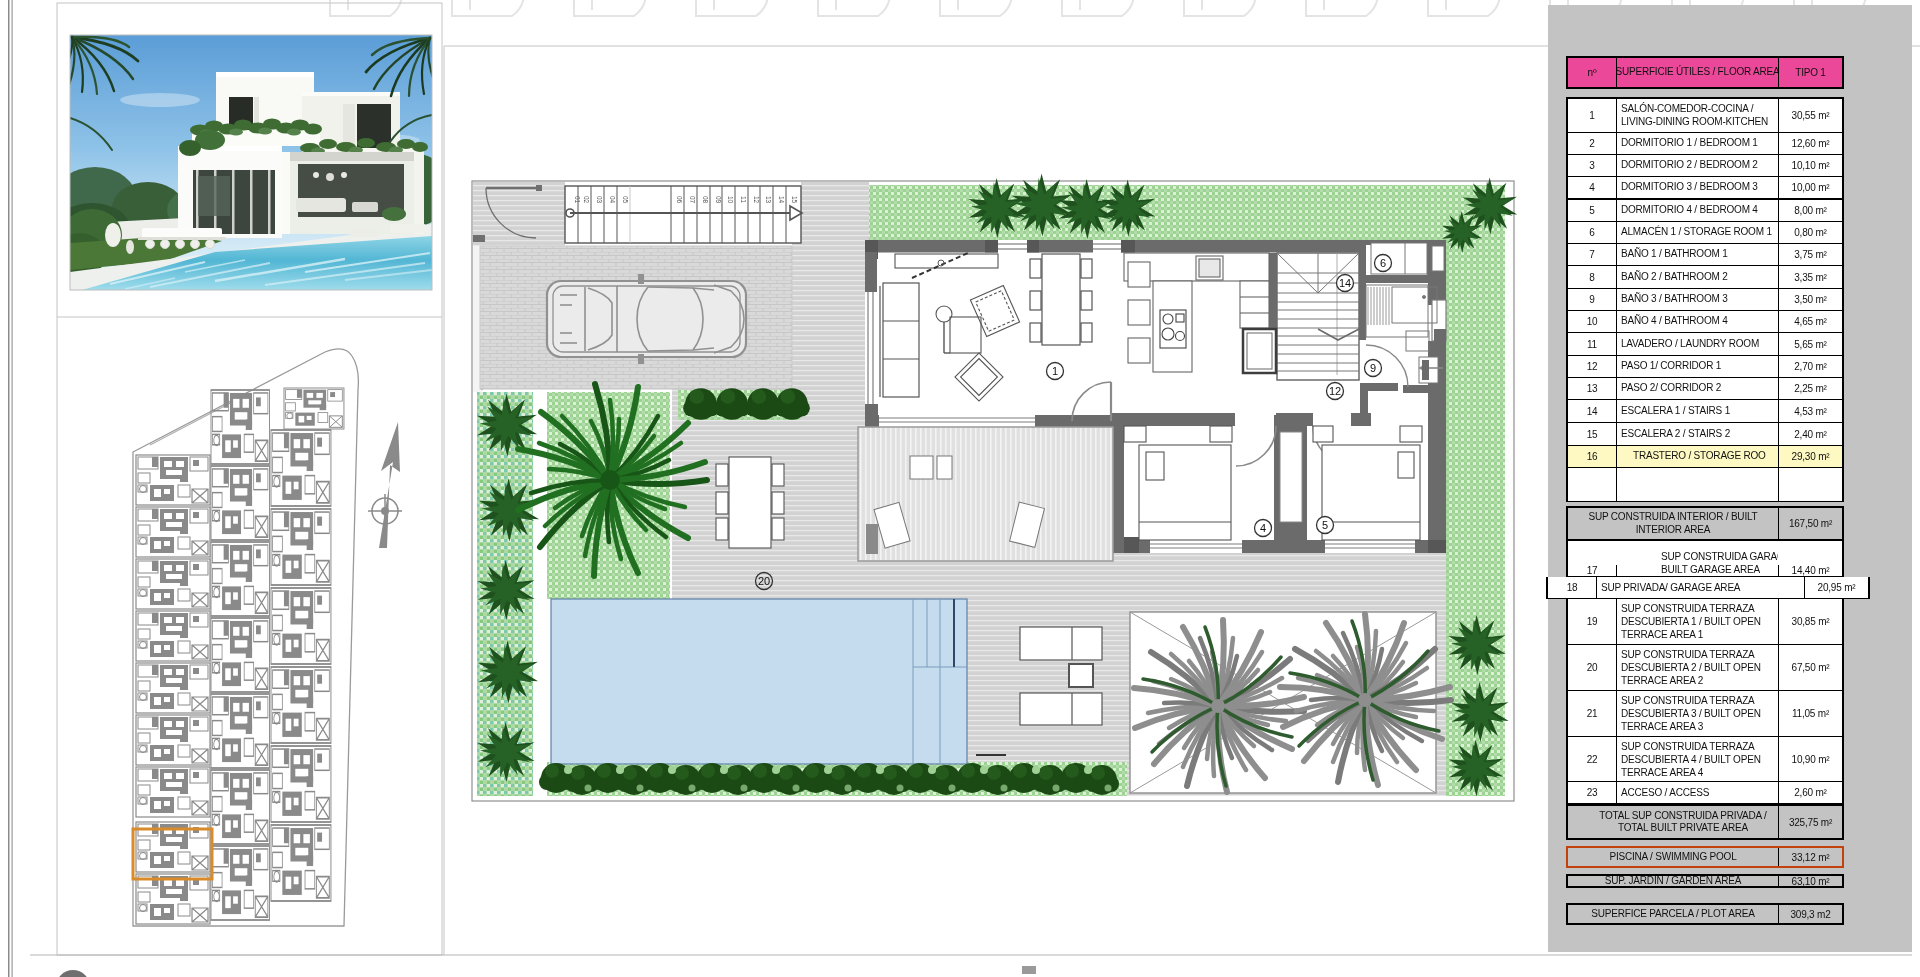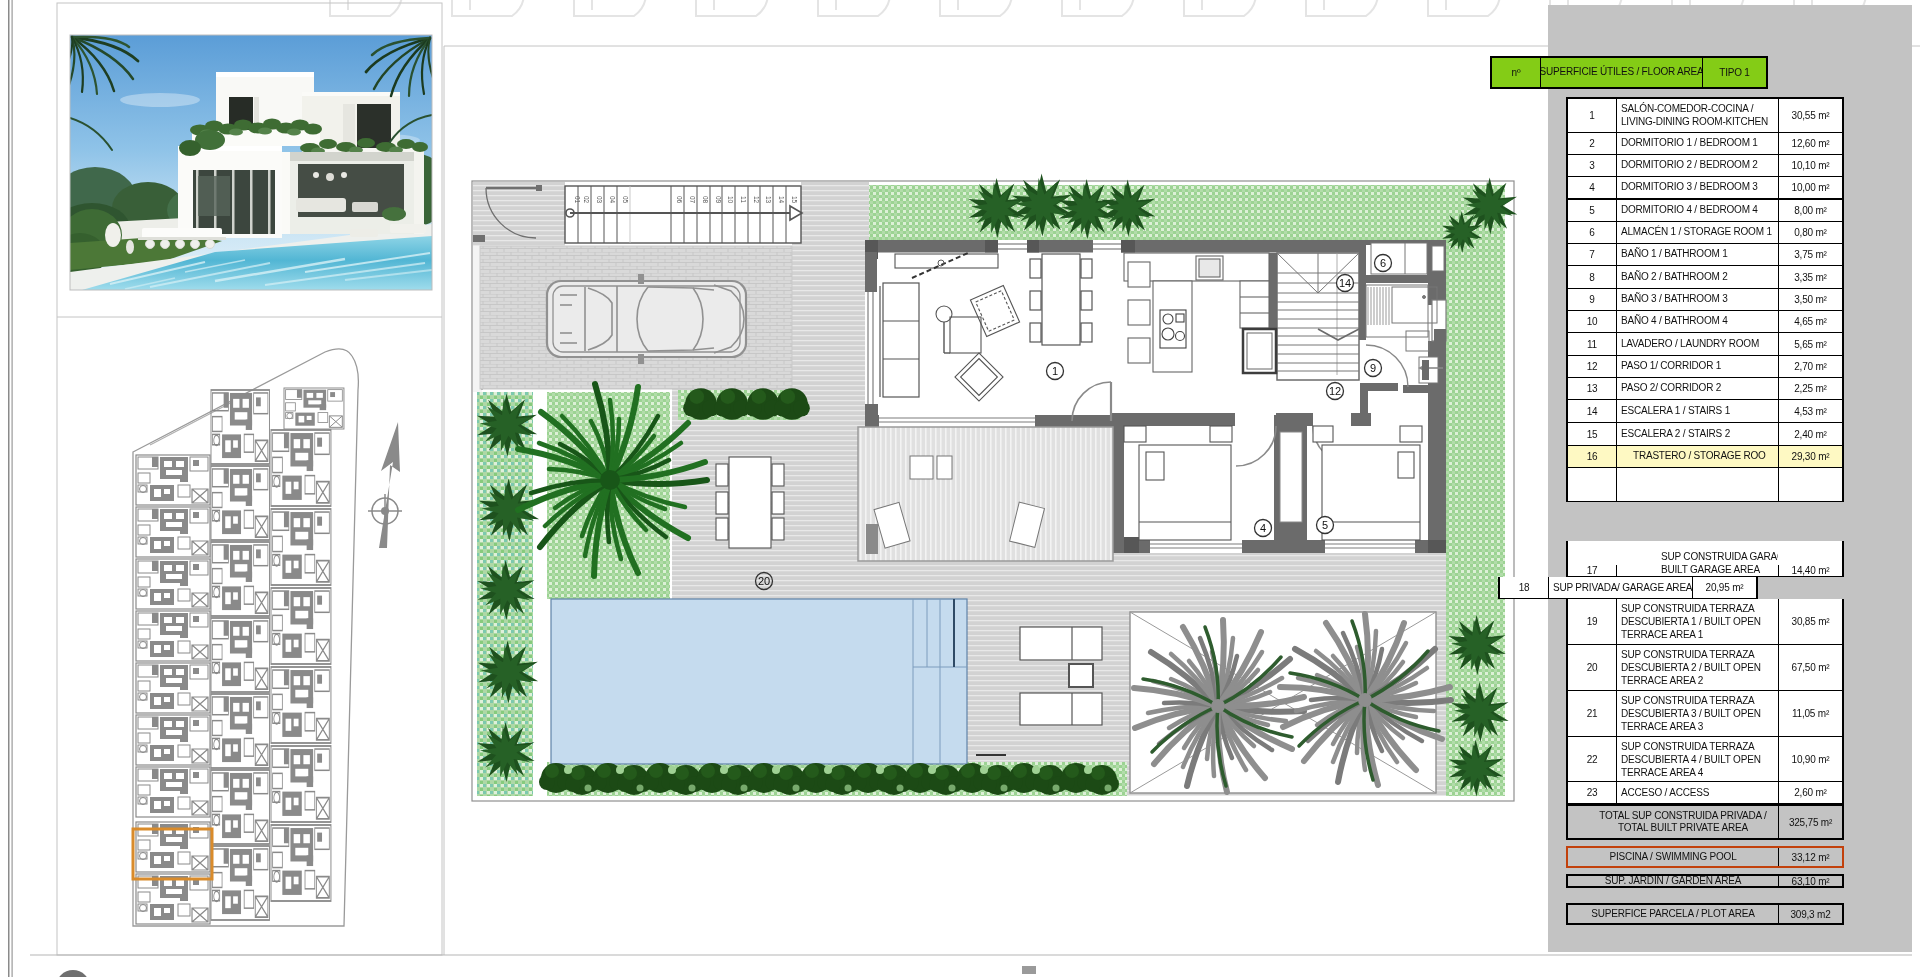--- a/index.html
+++ b/index.html
@@ -864,21 +864,21 @@
 <line x1="560" y1="305" x2="572" y2="305"></line>
           <line x1="560" y1="333" x2="572" y2="333"></line>
 </g>
 <rect x="638" y="274" width="6" height="10" fill="#919191" stroke="none"></rect>
 <rect x="638" y="354" width="6" height="10" fill="#919191" stroke="none"></rect>
 </g>
 </svg>
 
 <div style="position:absolute;left:1548px;top:5px;width:364px;height:947px;background:#c3c3c3;"></div>
 
-<div class="row" style="left:1490px;top:56px;width:278px;height:33px;border:2px solid #000;background:#84cc16;">
+<div class="row" style="left:1566px;top:56px;width:278px;height:33px;border:2px solid #000;background:#ec4899;">
       <div class="c1" style="border-right:1px solid #000;">nº</div>
       <div class="c2" style="justify-content:center;padding-left:0;white-space:nowrap;">SUPERFICIE ÚTILES / FLOOR AREA</div>
       <div class="c3" style="border-left:1px solid #000;">TIPO 1</div>
     </div>
 
 <div class="row" style="left:1566px;top:97px;width:278px;height:36px;background:#fff;border-left:2px solid #000;border-right:2px solid #000;border-bottom:1px solid #000;border-top:2px solid #000;">
       <div class="c1">1</div>
       <div class="c2">SALÓN-COMEDOR-COCINA /<br>LIVING-DINING ROOM-KITCHEN</div>
       <div class="c3">30,55 m²</div>
     </div>
@@ -972,28 +972,32 @@
       <div class="c2">TRASTERO / STORAGE ROOM</div>
       <div class="c3">29,30 m²</div>
     </div>
 
 <div class="row" style="left:1566px;top:468px;width:278px;height:34px;background:#fff;border-left:2px solid #000;border-right:2px solid #000;border-bottom:1px solid #000;">
       <div class="c1"></div>
       <div class="c2"></div>
       <div class="c3"></div>
     </div>
 
+<div class="row" style="left:1566px;top:506px;width:278px;height:35px;background:#c3c3c3;border:2px solid #000;">
+      <div class="c2" style="justify-content:center;text-align:center;padding-left:0;">SUP CONSTRUIDA INTERIOR / BUILT<br>INTERIOR AREA</div>
+      <div class="c3" style="border-left:1px solid #000;">167,50 m²</div>
+    </div>
 
 <div class="row" style="left:1566px;top:541px;width:278px;height:36px;background:#fff;border-left:2px solid #000;border-right:2px solid #000;border-bottom:1px solid #000;align-items:flex-end;">
       <div class="c1">17</div>
       <div class="c2" style="line-height:1.3;margin-left:40px;">SUP CONSTRUIDA GARAGE /<br>BUILT GARAGE AREA</div>
       <div class="c3">14,40 m²</div>
     </div>
 
-<div class="row" style="left:1498px;top:577px;width:260px;height:22px;background:#fff;border-left:2px solid #000;border-right:2px solid #000;border-bottom:1px solid #000;">
+<div class="row" style="left:1546px;top:577px;width:324px;height:22px;background:#fff;border-left:2px solid #000;border-right:2px solid #000;border-bottom:1px solid #000;">
       <div class="c1">18</div>
       <div class="c2" style="line-height:1.3;">SUP PRIVADA/ GARAGE AREA</div>
       <div class="c3">20,95 m²</div>
     </div>
 
 <div class="row" style="left:1566px;top:599px;width:278px;height:46px;background:#fff;border-left:2px solid #000;border-right:2px solid #000;border-bottom:1px solid #000;">
       <div class="c1">19</div>
       <div class="c2" style="line-height:1.3;">SUP CONSTRUIDA TERRAZA<br>DESCUBIERTA 1 / BUILT OPEN<br>TERRACE AREA 1</div>
       <div class="c3">30,85 m²</div>
     </div>

